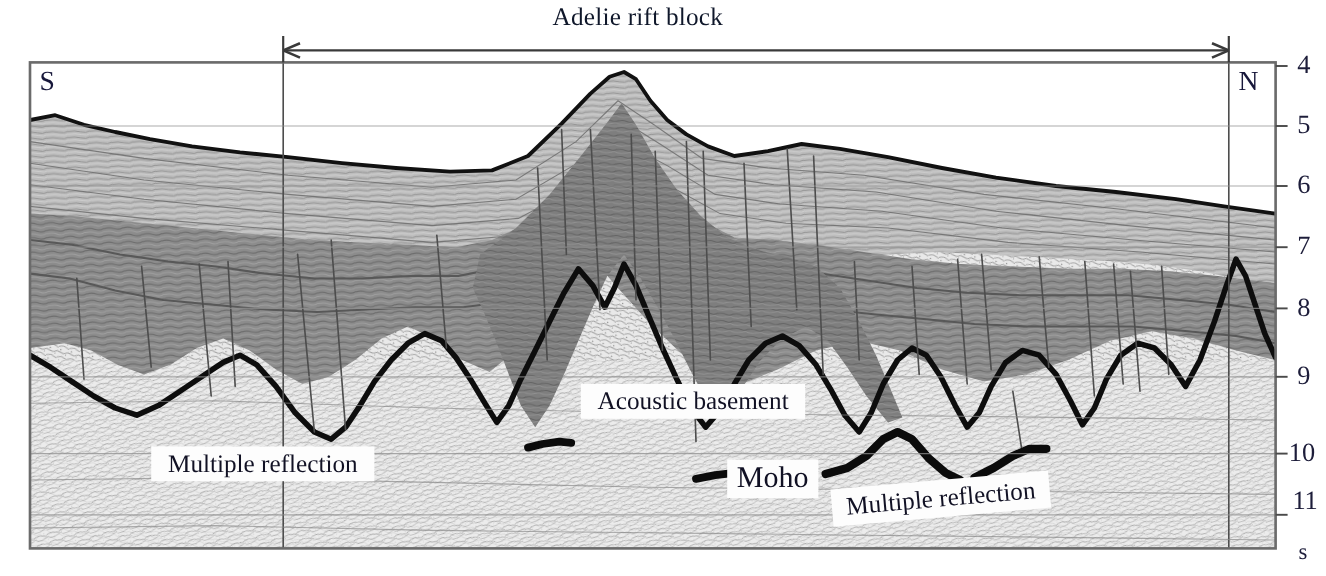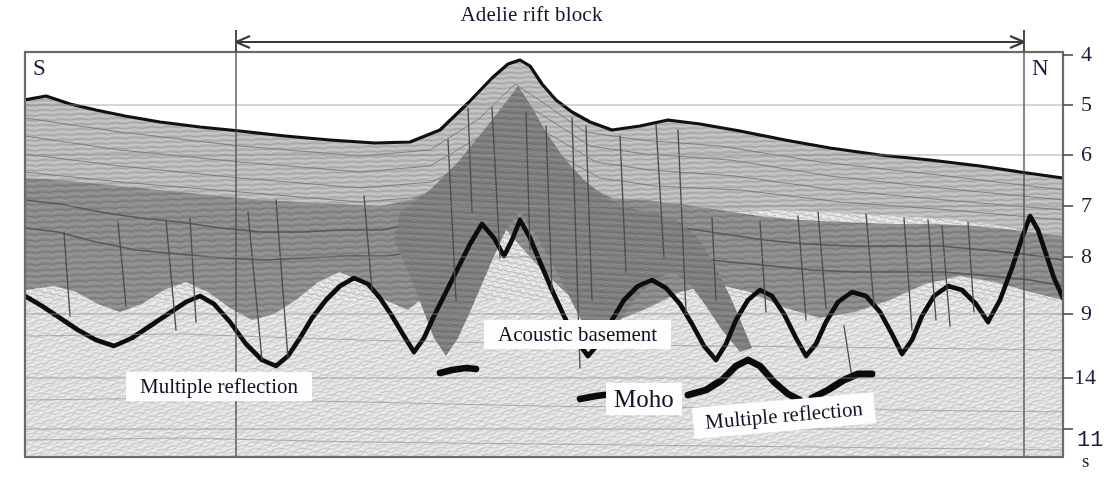--- a/index.html
+++ b/index.html
@@ -221,22 +221,22 @@
 
   <div class="cardinal" style="left:33px;top:55px;">S</div>
   <div class="cardinal" style="left:1032px;top:55px;">N</div>
 
   <div class="axlabel" style="left:1081px;top:41px;">4</div>
   <div class="axlabel" style="left:1081px;top:91px;">5</div>
   <div class="axlabel" style="left:1081px;top:141px;">6</div>
   <div class="axlabel" style="left:1081px;top:192px;">7</div>
   <div class="axlabel" style="left:1081px;top:243px;">8</div>
   <div class="axlabel" style="left:1081px;top:300px;">9</div>
-  <div class="axlabel" style="left:1074px;top:364px;">14</div>
-  <div class="axlabel" style="left:1077px;top:428px;font-family:Liberation Mono, monospace;">11</div>
+  <div class="axlabel" style="left:1074px;top:364px;">10</div>
+  <div class="axlabel" style="left:1077px;top:404px;">11</div>
   <div class="axlabel" style="left:1082px;top:450px;font-size:19px;">s</div>
 
   <div class="anno" style="left:484px;top:320px;font-size:21px;padding:2px 14px;">Acoustic basement</div>
 
   <div class="anno" style="left:126px;top:372px;font-size:21px;padding:2px 14px;">Multiple reflection</div>
 
   <div class="anno" style="left:606px;top:383px;font-size:25px;padding:2px 8px;">Moho</div>
 
   <div class="anno" style="left:692px;top:408px;font-size:21px;padding:3px 12px;transform:rotate(-5deg);transform-origin:left top;">Multiple reflection</div>
 

